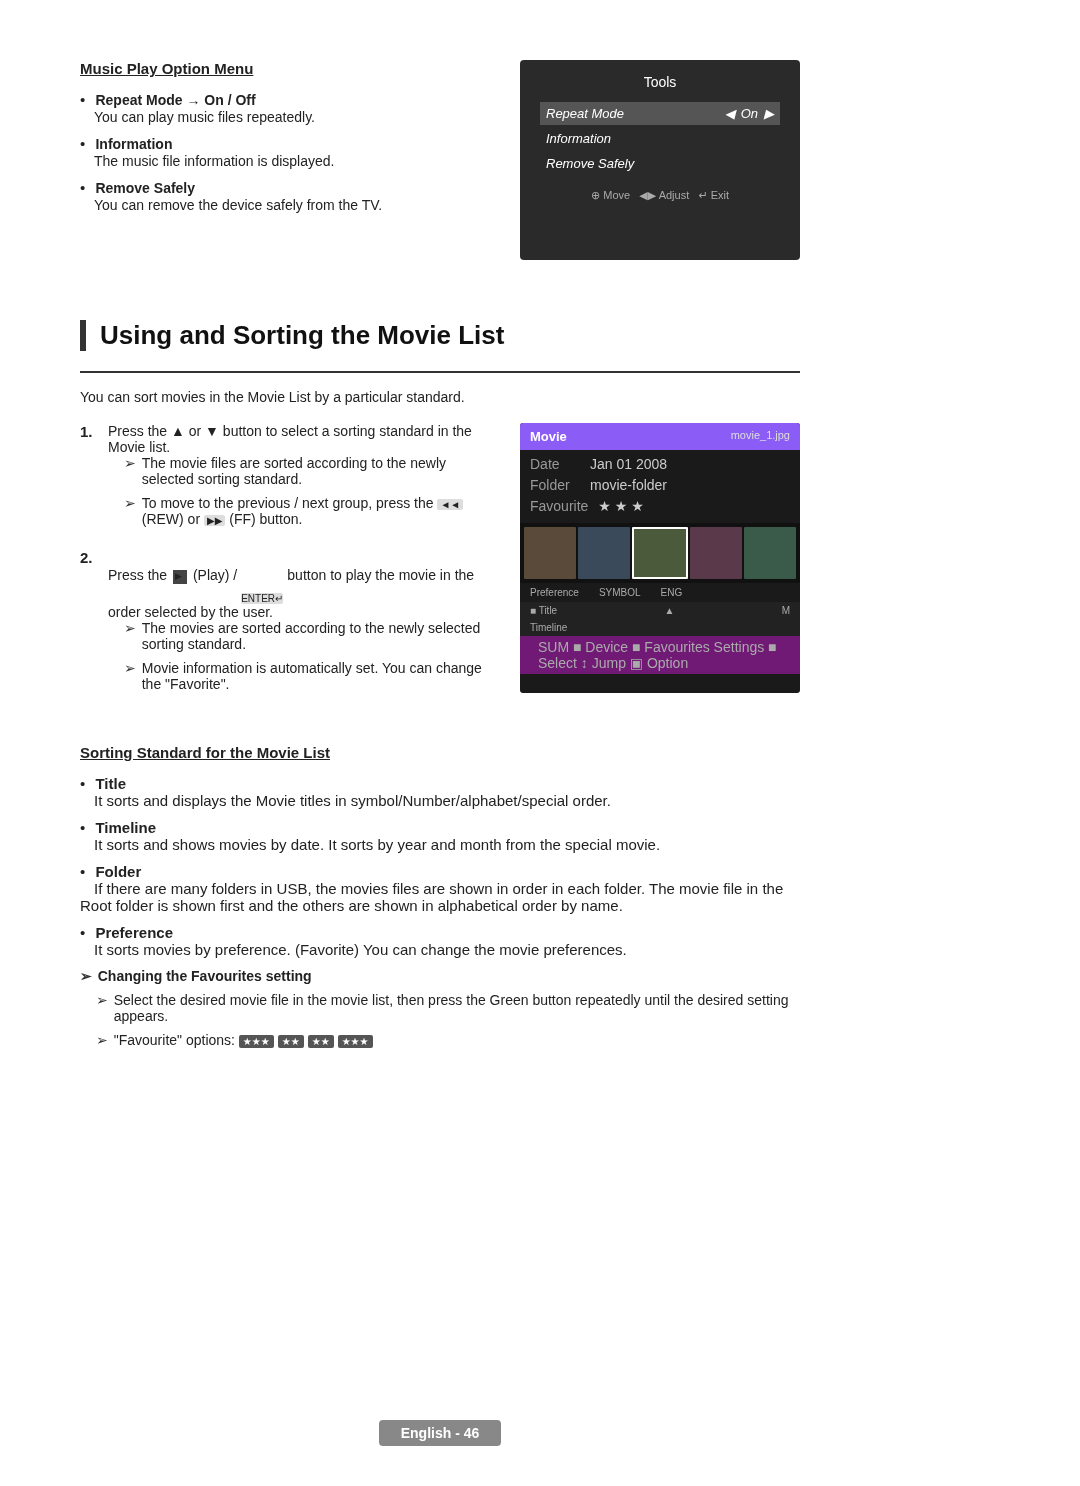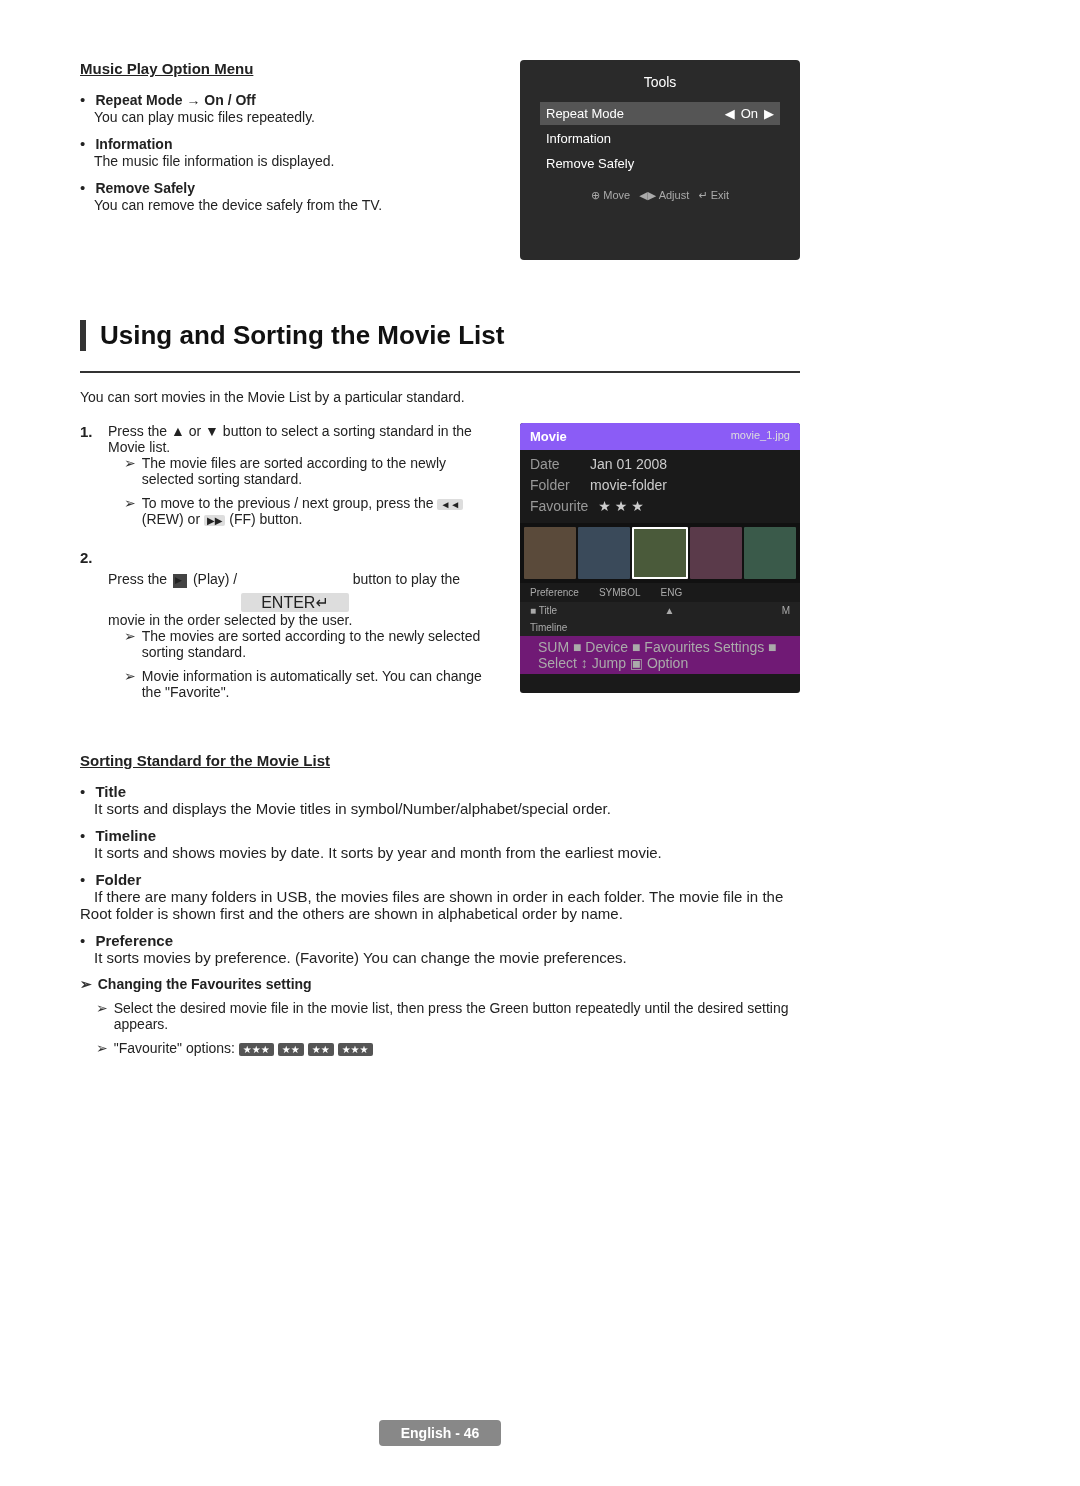--- a/index.html
+++ b/index.html
@@ -74,20 +74,21 @@
       margin-bottom: 12px;
       color: #fff;
     }
 
     .tools-row {
       display: flex;
       align-items: center;
       padding: 4px 6px;
       margin-bottom: 2px;
       font-size: 13px;
+      font-style: italic;
     }
 
     .tools-row.selected {
       background: #555;
     }
 
     .tools-row .tools-label {
       flex: 1;
     }
 
@@ -333,23 +334,23 @@
       vertical-align: middle;
       background: #ddd;
       padding: 0 3px;
       border-radius: 2px;
       font-size: 10px;
     }
 
     .enter-btn {
       display: inline-block;
       background: #ddd;
-      padding: 0 20px;
+      padding: 0 0;
       border-radius: 2px;
-      font-size: 16px;
+      font-size: 10px;
       vertical-align: middle;
       margin-top: 44px;
     }
   </style>
 </head>
 <body>
 
 <div class="page">
 
   <div class="music-section">
@@ -494,21 +495,21 @@
       <span class="bullet-dot">•</span>
       <span class="bold">Title</span>
       <br>
       <span style="margin-left:14px;">It sorts and displays the Movie titles in symbol/Number/alphabet/special order.</span>
     </div>
 
     <div class="bullet-item">
       <span class="bullet-dot">•</span>
       <span class="bold">Timeline</span>
       <br>
-      <span style="margin-left:14px;">It sorts and shows movies by date. It sorts by year and month from the earliest movie.</span>
+      <span style="margin-left:14px;">It sorts and shows movies by date. It sorts by year and month from the special movie.</span>
     </div>
 
     <div class="bullet-item">
       <span class="bullet-dot">•</span>
       <span class="bold">Folder</span>
       <br>
       <span style="margin-left:14px;">If there are many folders in USB, the movies files are shown in order in each folder. The movie file in the Root folder is shown first and the others are shown in alphabetical order by name.</span>
     </div>
 
     <div class="bullet-item">

